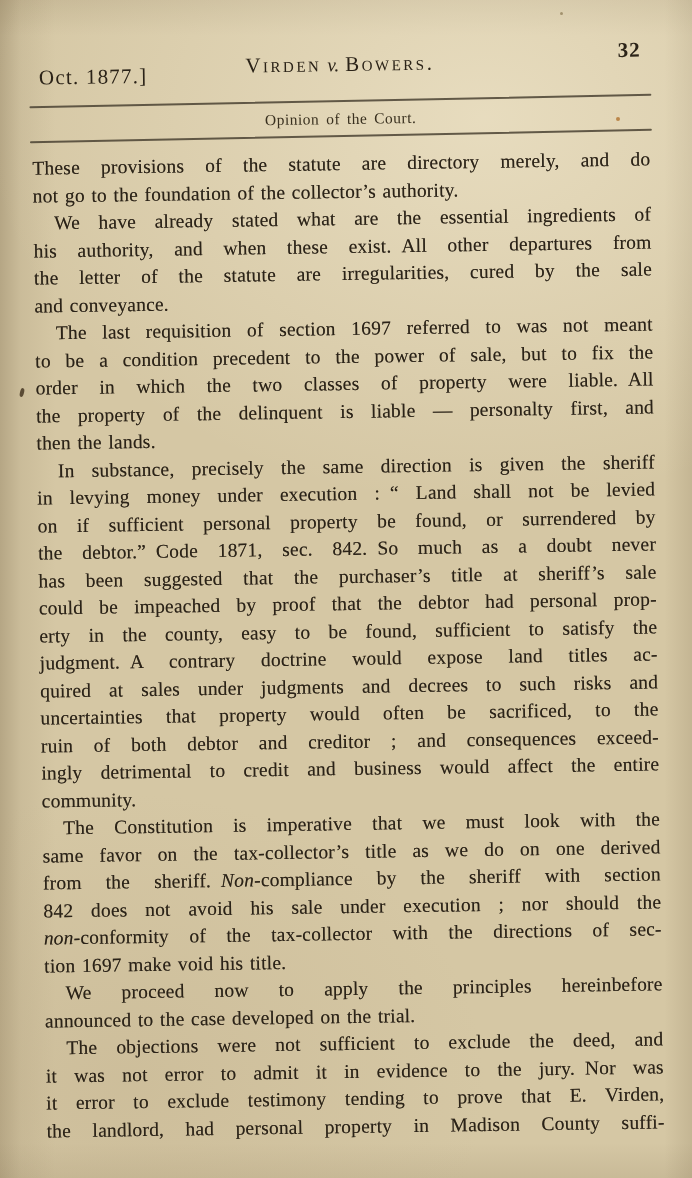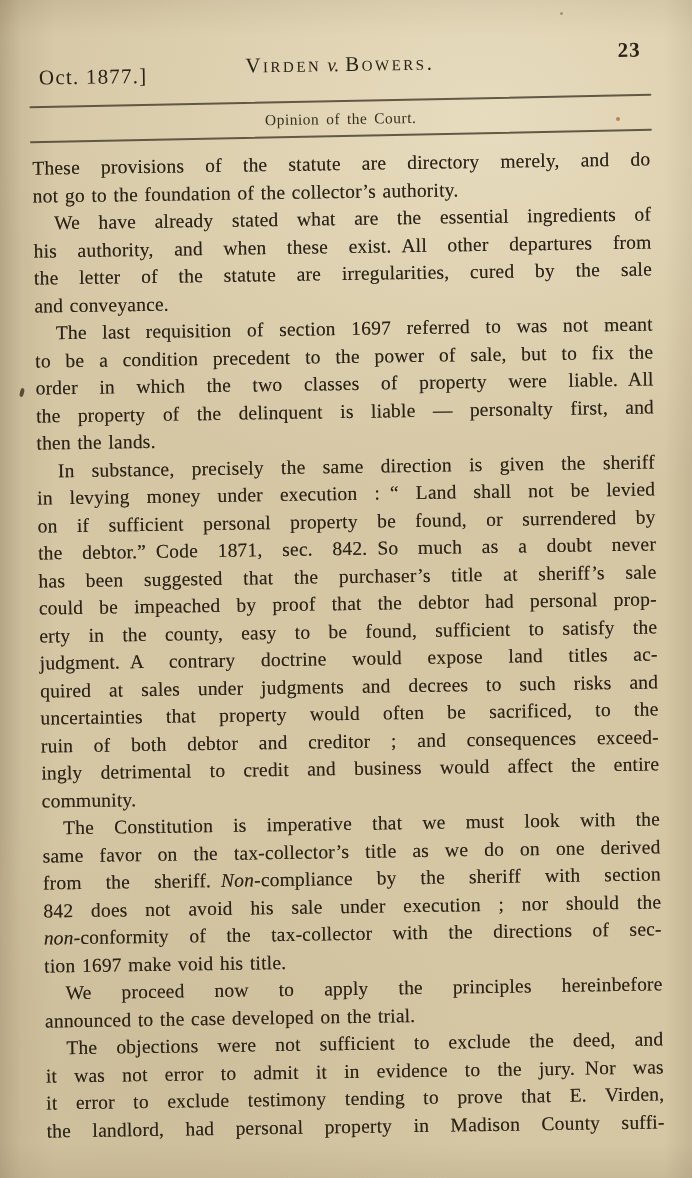--- a/index.html
+++ b/index.html
@@ -65,21 +65,21 @@
 </style>
 </head>
 <body>
 
 <div class="page">
   <div class="skew">
 
     <div class="header">
       <span class="date">Oct. 1877.]</span>
       <span class="case"><span class="sc">Virden</span><i class="vs">v.</i><span class="sc">Bowers.</span></span>
-      <span class="pgnum">23</span>
+      <span class="pgnum">32</span>
     </div>
 
     <div class="rule"></div>
     <div class="section">Opinion of the Court.</div>
     <div class="rule"></div>
 
     <div class="body">
         <div class="para">
           <div class="line"><span>These provisions of the statute are directory merely, and do</span></div>
           <div class="line noj"><span>not go to the foundation of the collector’s authority.</span></div>

